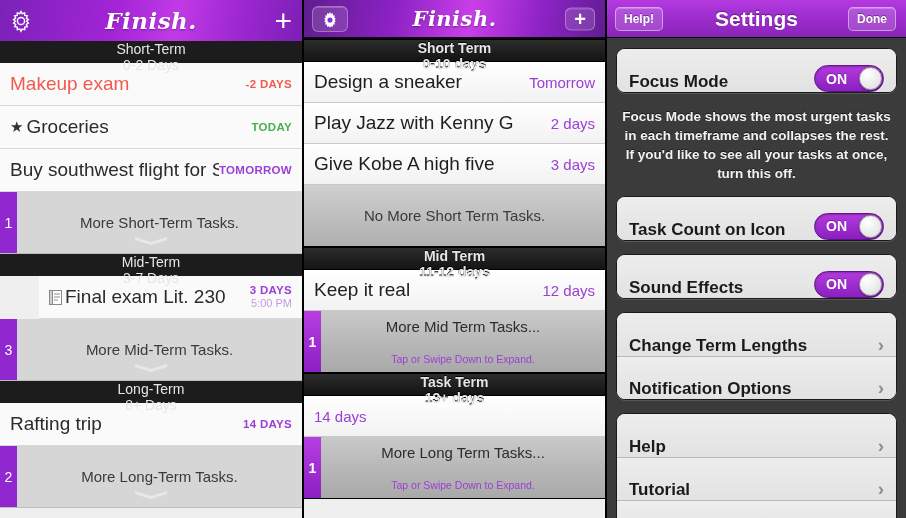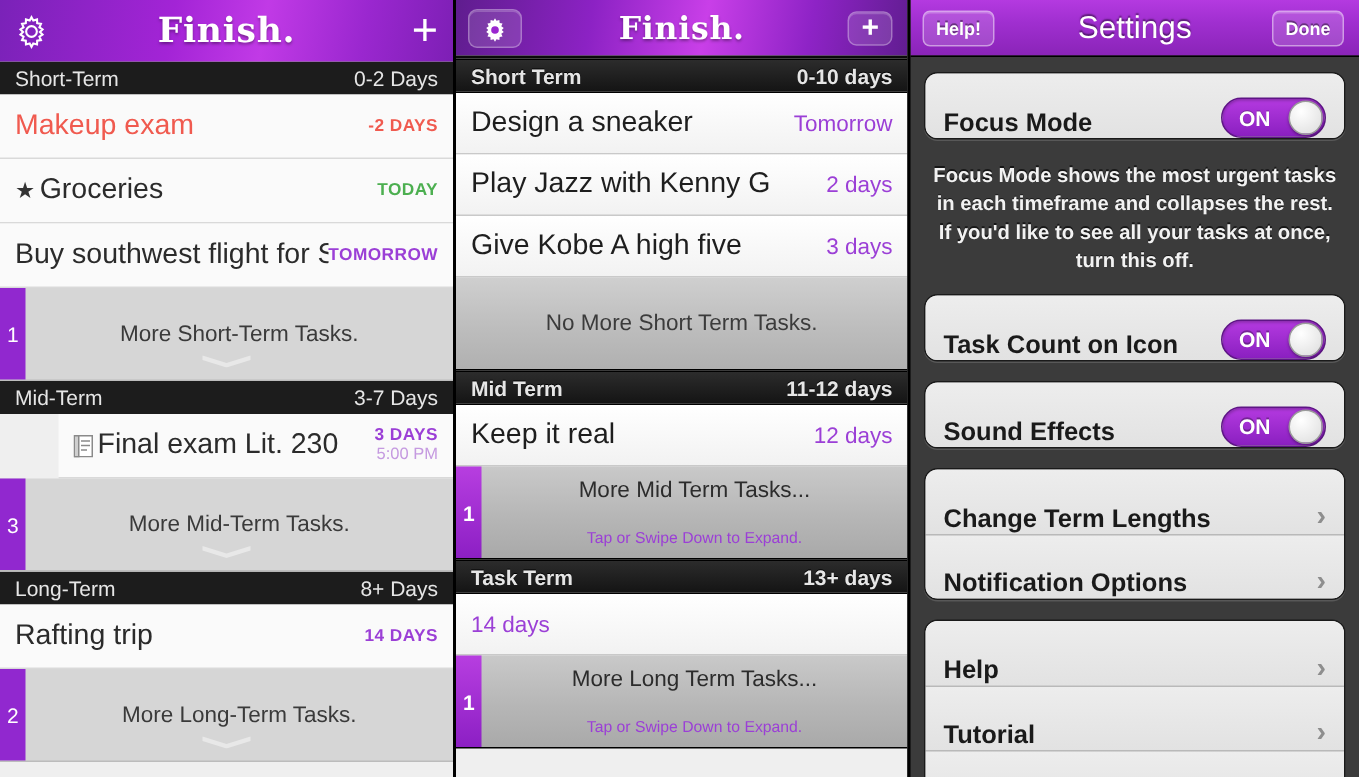--- a/index.html
+++ b/index.html
@@ -20,21 +20,21 @@
     position: relative; height: 41px; width: 100%;
     display: flex; align-items: center; justify-content: center;
   }
   .nav1 { background: linear-gradient(100deg,#7a22b8 0%,#a324d6 38%,#c13ae6 58%,#9a27cf 80%,#7d1fb5 100%); height: 41px; }
   .nav2 { background: linear-gradient(100deg,#5f1d8e 0%,#8c22c4 30%,#c93fe8 55%,#8e23c6 78%,#611d91 100%);
           height: 39px; border-bottom: 2px solid #0b0b0b; }
   .nav3 { background: linear-gradient(180deg,#b43ae0 0%,#a02fd0 40%,#8a24b8 100%); height: 38px;
           border-bottom: 1px solid #000; }
 
   .brand {
-    font-family: "DejaVu Serif", serif; font-weight: bold;
+    font-family: "DejaVu Serif", serif; font-style: italic; font-weight: bold;
     color: #fff; font-size: 23px; letter-spacing: .5px;
     text-shadow: 0 1px 2px rgba(0,0,0,.35);
   }
   .brand2 { font-size: 21px; }
   .nav-left  { position: absolute; left: 8px;  top: 50%; transform: translateY(-50%); display:flex; align-items:center;}
   .nav-right { position: absolute; right: 10px; top: 50%; transform: translateY(-50%); display:flex; align-items:center;}
 
   .plus-flat { color:#fff; font-size:30px; font-weight:200; line-height:1; }
   .btn-rounded {
     background: rgba(255,255,255,.13);
@@ -44,26 +44,26 @@
     box-shadow: inset 0 1px 0 rgba(255,255,255,.2);
   }
   .plus-btn { color:#fff; font-size:20px; font-weight:bold; line-height:15px; }
 
   .pill {
     background: rgba(255,255,255,.16); border:1px solid rgba(255,255,255,.45);
     border-radius: 5px; color:#fff; font-size:12px; font-weight:bold;
     padding: 4px 8px; text-shadow: 0 -1px 0 rgba(0,0,0,.4);
     box-shadow: inset 0 1px 0 rgba(255,255,255,.25);
   }
-  .settings-title { color:#fff; font-size:21px; font-weight:normal; text-shadow:0 -1px 1px rgba(0,0,0,.45); }
+  .settings-title { color:#fff; font-size:21px; font-weight:bold; text-shadow:0 -1px 1px rgba(0,0,0,.45); }
 
   
   .sec {
     display:flex; align-items:center; justify-content:space-between;
-    padding: 0 10px; color:#e6e6e6;
+    padding: 0 10px; color:#e6e6e6;flex-direction:column;
   }
   .sec1 { height: 22px; background:#1c1c1c; font-size:14px; }
   .sec1 .r { font-size:14px; }
   .sec2 { height: 23px; background: linear-gradient(180deg,#2c2c2c,#141414);
           font-size:14px; font-weight:bold; border-top:1px solid #000; border-bottom:1px solid #000;
           text-shadow: 0 -1px 0 #000; }
 
   
   .task {
     display:flex; align-items:center; justify-content:space-between;

